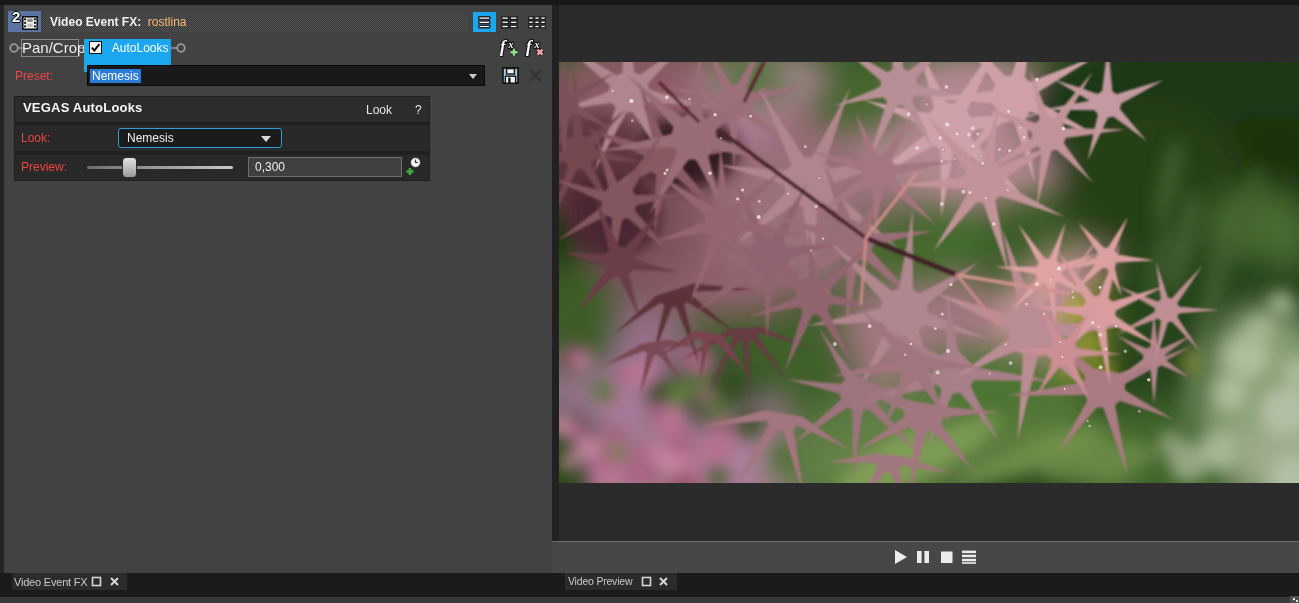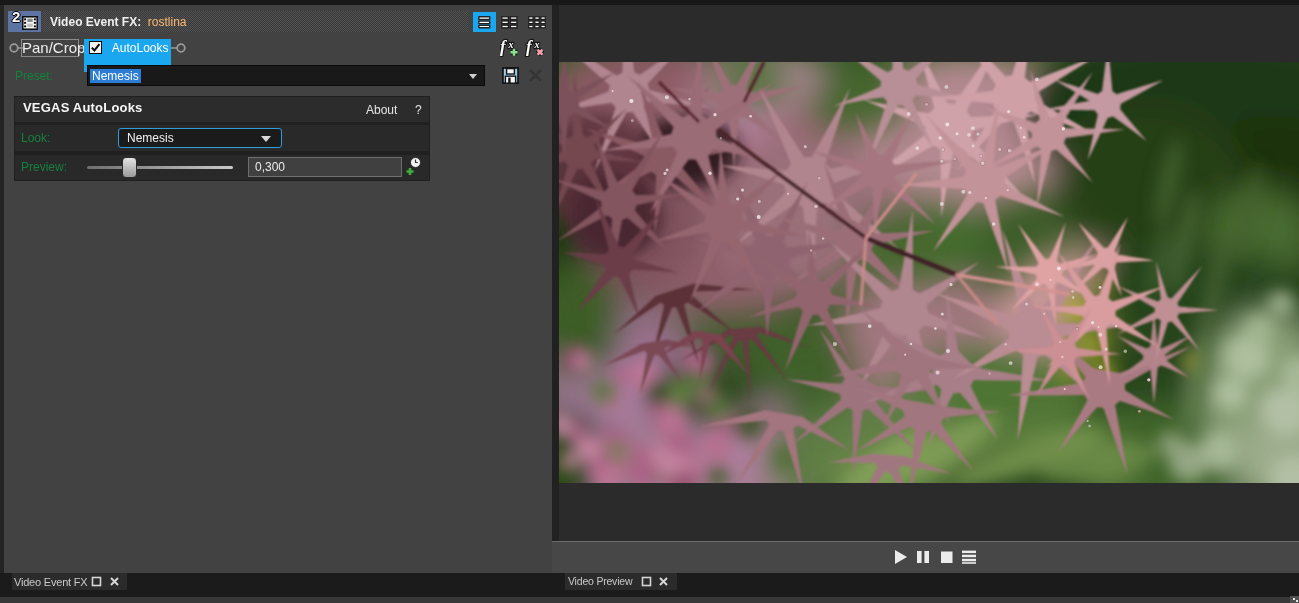--- a/index.html
+++ b/index.html
@@ -1,20 +1,20 @@
 <!DOCTYPE html>
 <html><head>
 <meta charset="utf-8">
 <style>
 * { margin:0; padding:0; box-sizing:border-box; }
 html,body { width:1299px; height:603px; overflow:hidden; background:#181818;
   font-family:"Liberation Sans", sans-serif; -webkit-font-smoothing:antialiased; }
 .abs { position:absolute; }
 #stage { position:relative; width:1299px; height:603px; }
-.lbl { font-size:12px; color:#15803d; }
+.lbl { font-size:12px; color:#ef4444; }
 </style>
 </head>
 <body>
 <div id="stage">
 
   <div class="abs" style="left:0;top:5px;width:552px;height:568px;background:#424242;"></div>
   <div class="abs" style="left:0;top:5px;width:4px;height:568px;background:#242424;"></div>
 
   <div class="abs" style="left:42px;top:11px;width:426px;height:21px;
       background-image:conic-gradient(#535353 25%, #383838 0 50%, #535353 0 75%, #383838 0);
@@ -117,21 +117,21 @@
     <rect x="3.4" y="9.2" width="10.2" height="7" fill="#f4f4f4" stroke="#141414" stroke-width="1.4"></rect>
     <rect x="6.2" y="10.6" width="2.4" height="5.6" fill="#141414"></rect>
   </svg>
   <svg class="abs" style="left:528px;top:68px" width="15" height="15" viewBox="0 0 15 15">
     <path d="M2 2 L13 13 M13 2 L2 13" stroke="#353535" stroke-width="2.6"></path>
   </svg>
 
   <div class="abs" style="left:14px;top:96px;width:416px;height:85px;background:#202020;"></div>
   <div class="abs" style="left:15px;top:97px;width:414px;height:25px;background:#2c2c2c;"></div>
   <div class="abs" style="left:23px;top:100px;font-size:13px;font-weight:bold;color:#f6f6f6;letter-spacing:0.2px;">VEGAS AutoLooks</div>
-  <div class="abs" style="left:366px;top:103px;font-size:12px;color:#e6e6e6;">About</div>
+  <div class="abs" style="left:366px;top:103px;font-size:12px;color:#e6e6e6;">Look</div>
   <div class="abs" style="left:415px;top:103px;font-size:12px;color:#e6e6e6;">?</div>
 
   <div class="abs" style="left:15px;top:125px;width:414px;height:26px;background:#292929;"></div>
   <div class="lbl abs" style="left:21px;top:131px;">Look:</div>
   <div class="abs" style="left:118px;top:128px;width:164px;height:20px;background:#1b1b1b;
        border:1px solid #2e9fd6;border-radius:3px;">
      <span style="position:absolute;left:8px;top:2px;font-size:12px;color:#f0f0f0;">Nemesis</span>
      <svg style="position:absolute;right:10px;top:7px" width="10" height="6" viewBox="0 0 10 6">
         <path d="M0 0 h10 l-5 6z" fill="#d8d8d8"></path>
       </svg>

